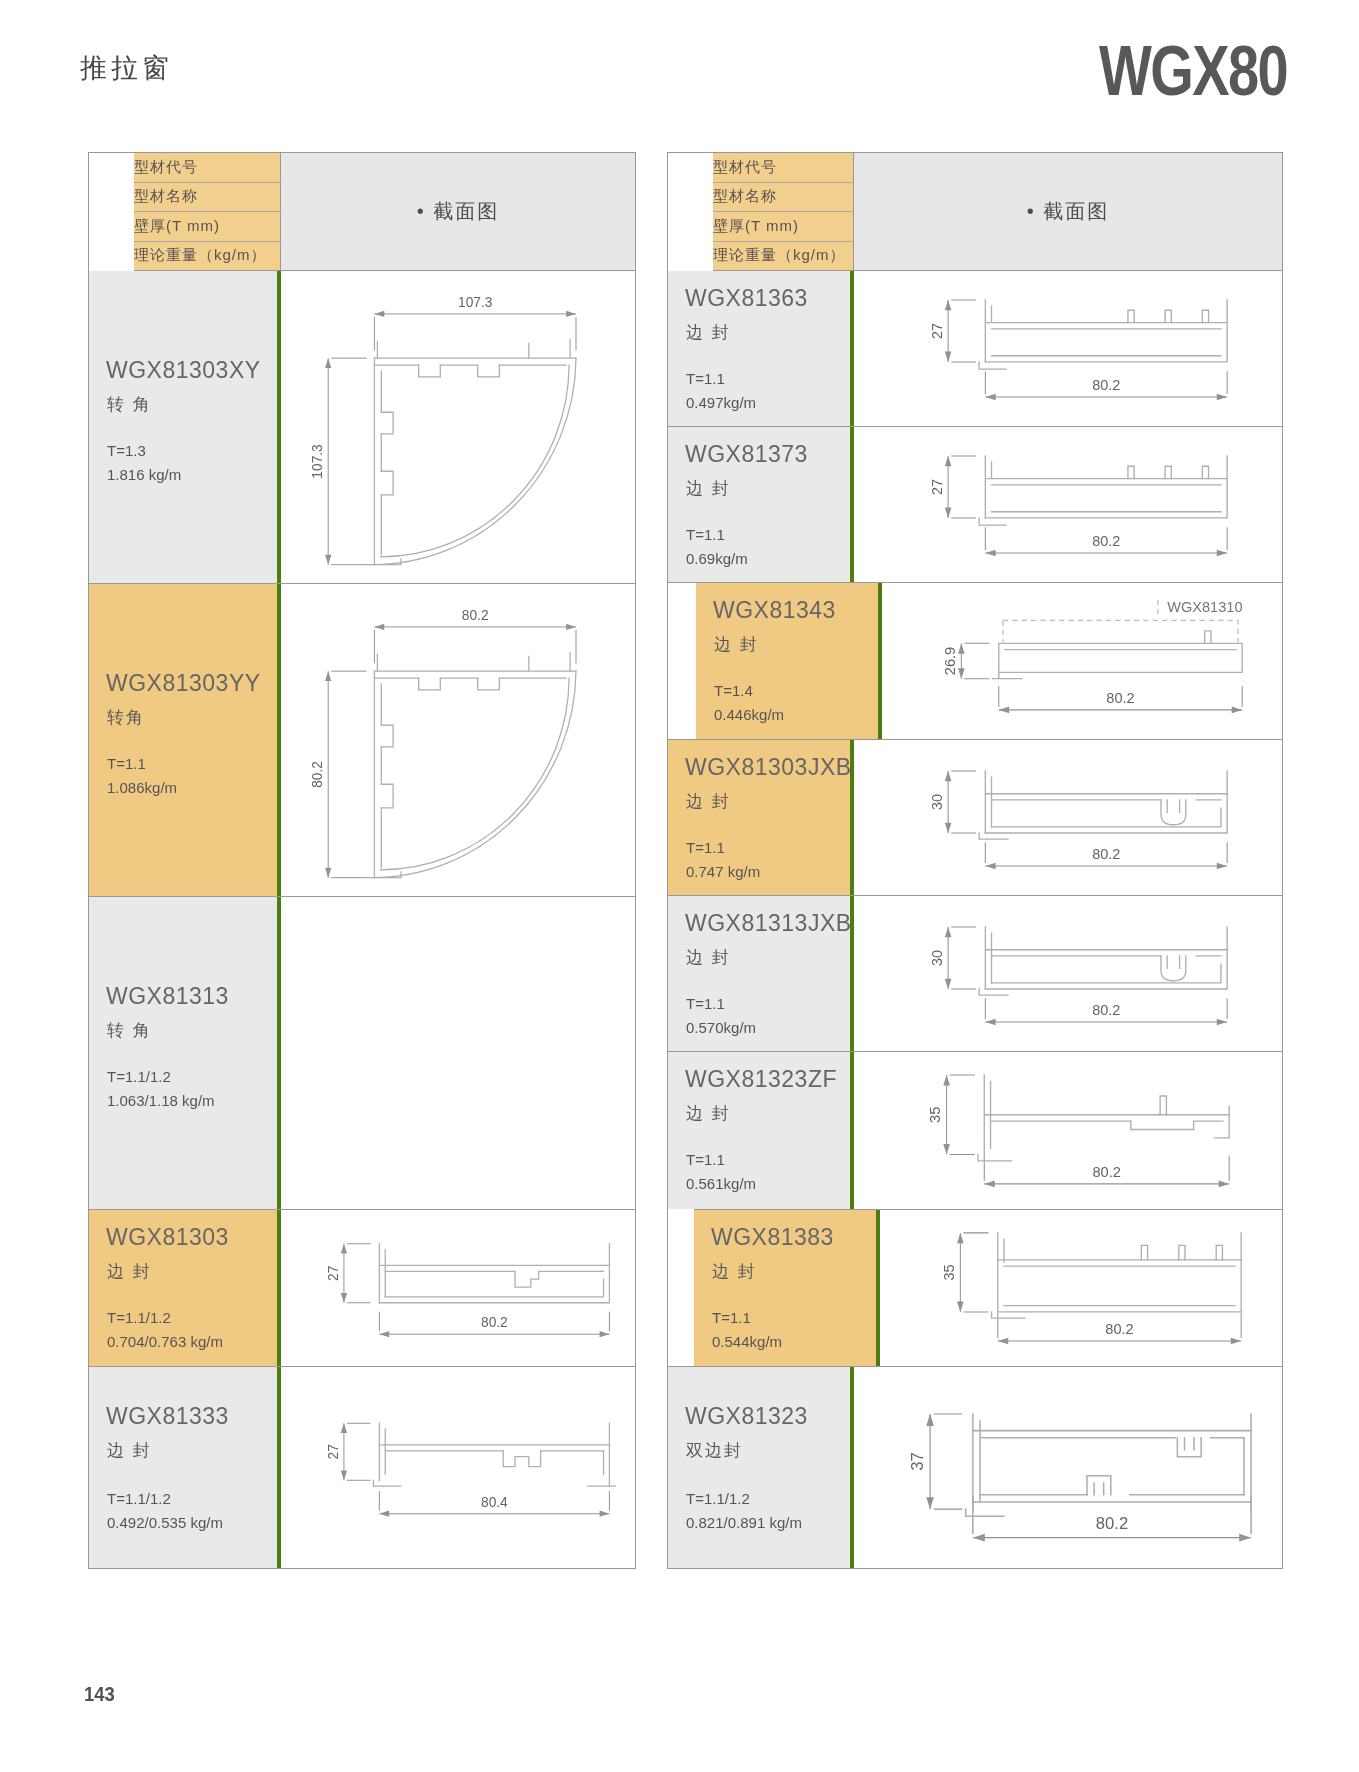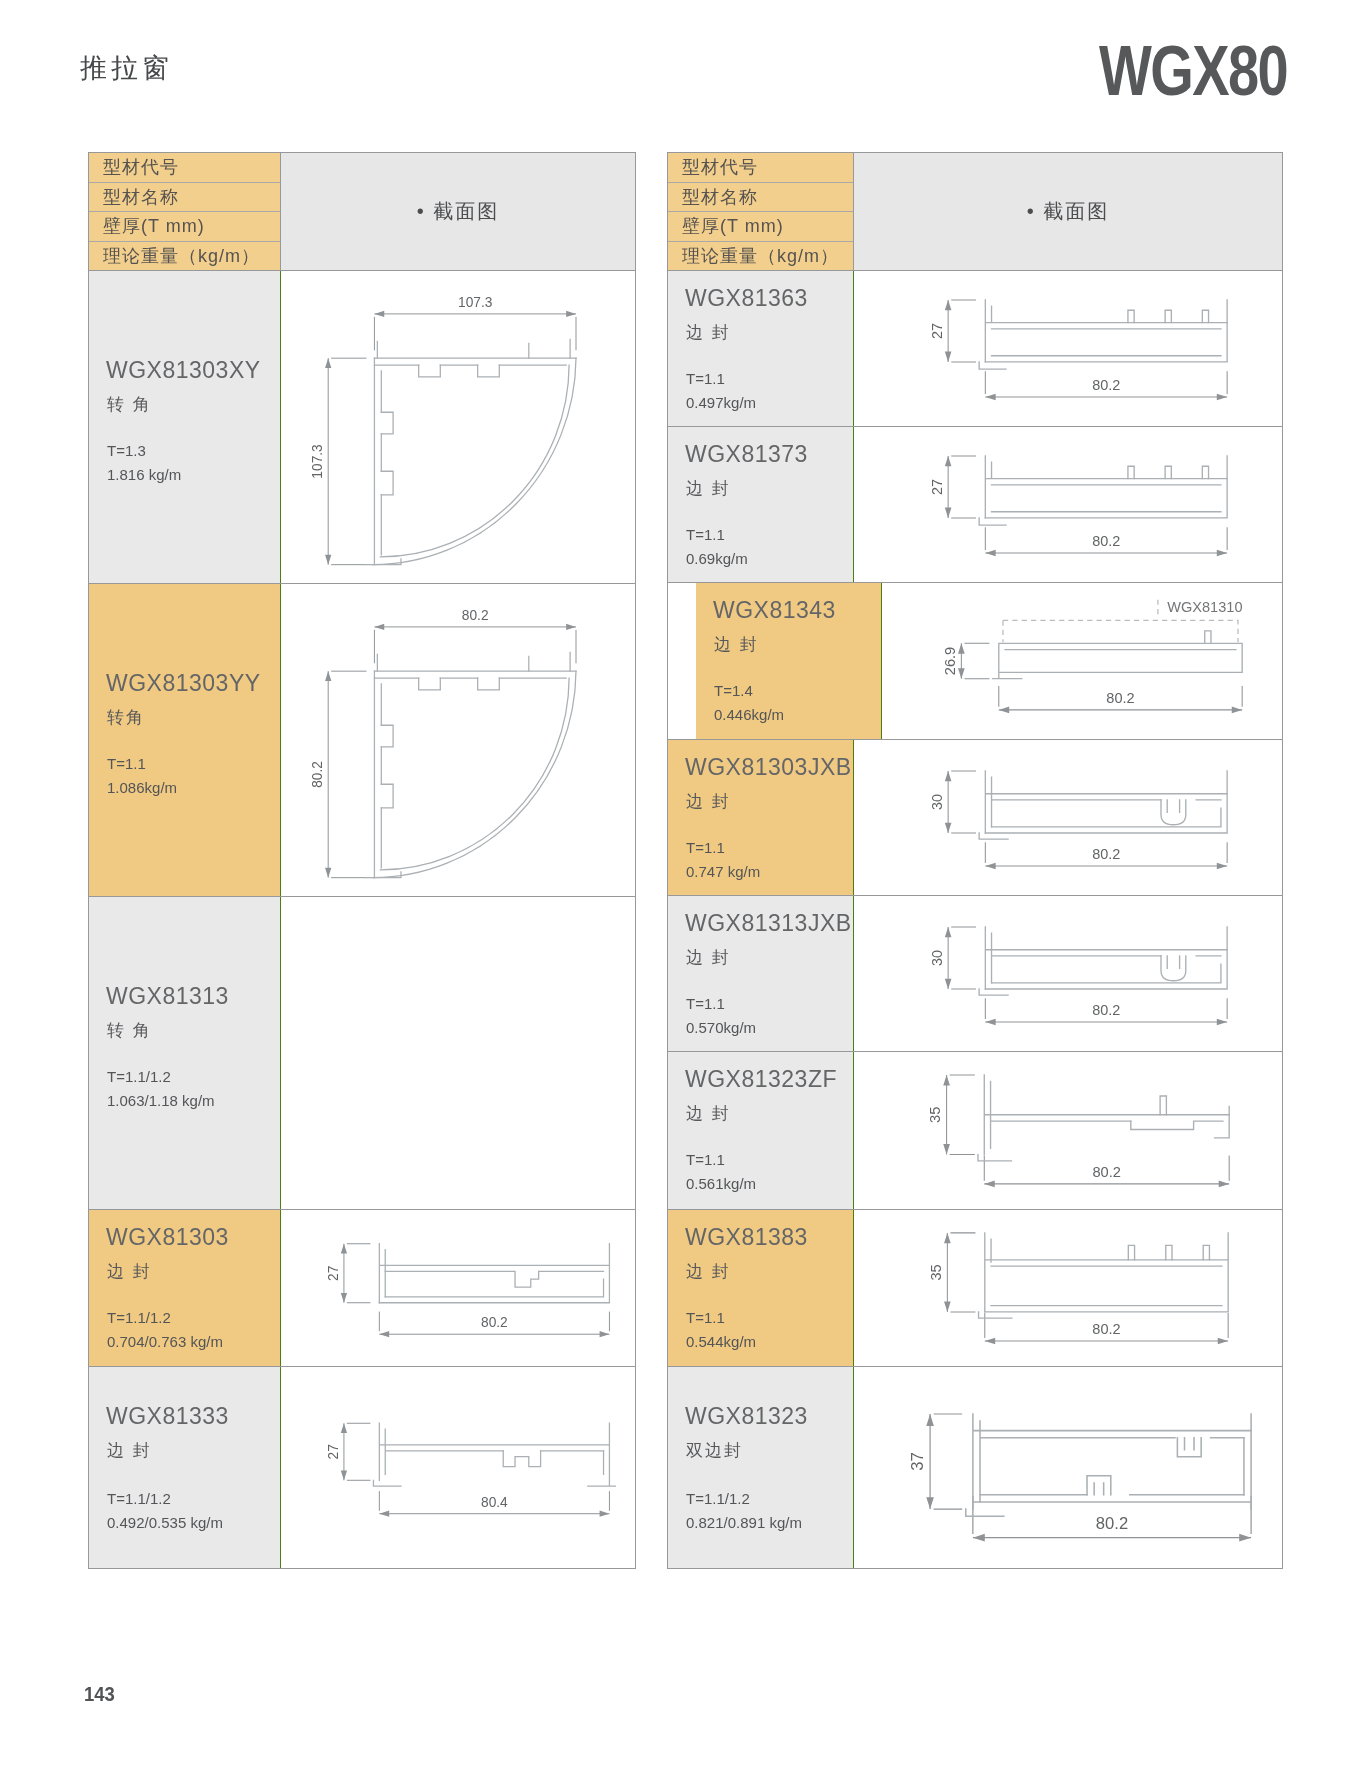--- a/index.html
+++ b/index.html
@@ -25,32 +25,32 @@
   }
   .ptable.left{left:88px;width:548px;}
   .ptable.right{left:667px;width:616px;}
   .thead{display:flex;height:118px;box-sizing:border-box;}
   .hlabels{display:flex;flex-direction:column;flex:none;}
   .ptable.left  .hlabels,.ptable.left  .lcell{width:192px;}
   .ptable.right .hlabels,.ptable.right .lcell{width:186px;}
   .hcell{
     flex:1;display:flex;align-items:center;box-sizing:border-box;
     background:#f3cf8e;border-bottom:1px solid #a9a9aa;border-right:1px solid #97989a;
-    padding-left:14px;font-size:18px;color:#565350;letter-spacing:1px;white-space:nowrap;
+    font-size:15px;color:#565350;letter-spacing:1px;white-space:nowrap;margin-left:45px;
   }
   .hcell:last-child{border-bottom:1px solid #97989a;}
   .hsection{
     flex:1;background:#e7e7e8;display:flex;align-items:center;justify-content:center;
     font-size:20px;color:#4c4d4f;letter-spacing:2px;border-bottom:1px solid #97989a;
     box-sizing:border-box;
   }
   .row{display:flex;box-sizing:border-box;}
   .row + .row{border-top:1px solid #97989a;}
   .lcell{
-    position:relative;flex:none;background:#e9e9ea;border-right:1px solid #4d7c0f;
+    position:relative;flex:none;background:#e9e9ea;border-right:4px solid #4d7c0f;
     box-sizing:border-box;
     text-decoration:underline;
   }
   .row.hl .lcell{background:#f0ca83;}
   .dcell{flex:1;background:#ffffff;display:flex;align-items:center;justify-content:center;overflow:hidden;}
   .dcell svg{display:block;}
   .code{position:absolute;left:17px;font-size:23px;color:#646567;letter-spacing:.5px;white-space:nowrap;}
   .pname{position:absolute;left:18px;font-size:17px;color:#58595b;letter-spacing:2px;white-space:nowrap;}
   .spec{position:absolute;left:18px;font-size:15px;color:#545557;line-height:1.6;white-space:nowrap;}
   
@@ -358,21 +358,21 @@
               <path class="arr" d="M100 126 l10 -3.2 v6.4 z M334 126 l-10 -3.2 v6.4 z"></path>
               <path class="dim" d="M100 123 V99 M334 123 V99"></path>
               <text class="dimt" x="217" y="119" text-anchor="middle">80.2</text>
               <path class="prof" d="M100 22 V98 M106 28 V92 M100 60 H334 M106 66 H240"></path>
               <path class="prof" d="M240 66 V74 H300 V66 H328 M334 52 V82 H320"></path>
               <path class="prof" d="M268 60 V42 M274 60 V42 M268 42 H274"></path>
               <path class="prof" d="M94 98 V104 H126"></path>
             </svg>
           </div>
         </div>
-        <div class="row hl" style="height: 157px;">
+        <div class="row hl" style="height: 157px; margin-left: 26px;">
           <div class="lcell">
             <div class="code" style="top:14px">WGX81383</div>
             <div class="pname" style="top:50px">边 封</div>
             <div class="spec" style="top:96px">
               <div>T=1.1</div>
               <div>0.544kg/m</div>
             </div>
           </div>
           <div class="dcell">
             <svg viewBox="0 0 360 150" width="100%" height="100%" preserveAspectRatio="xMidYMid meet">

